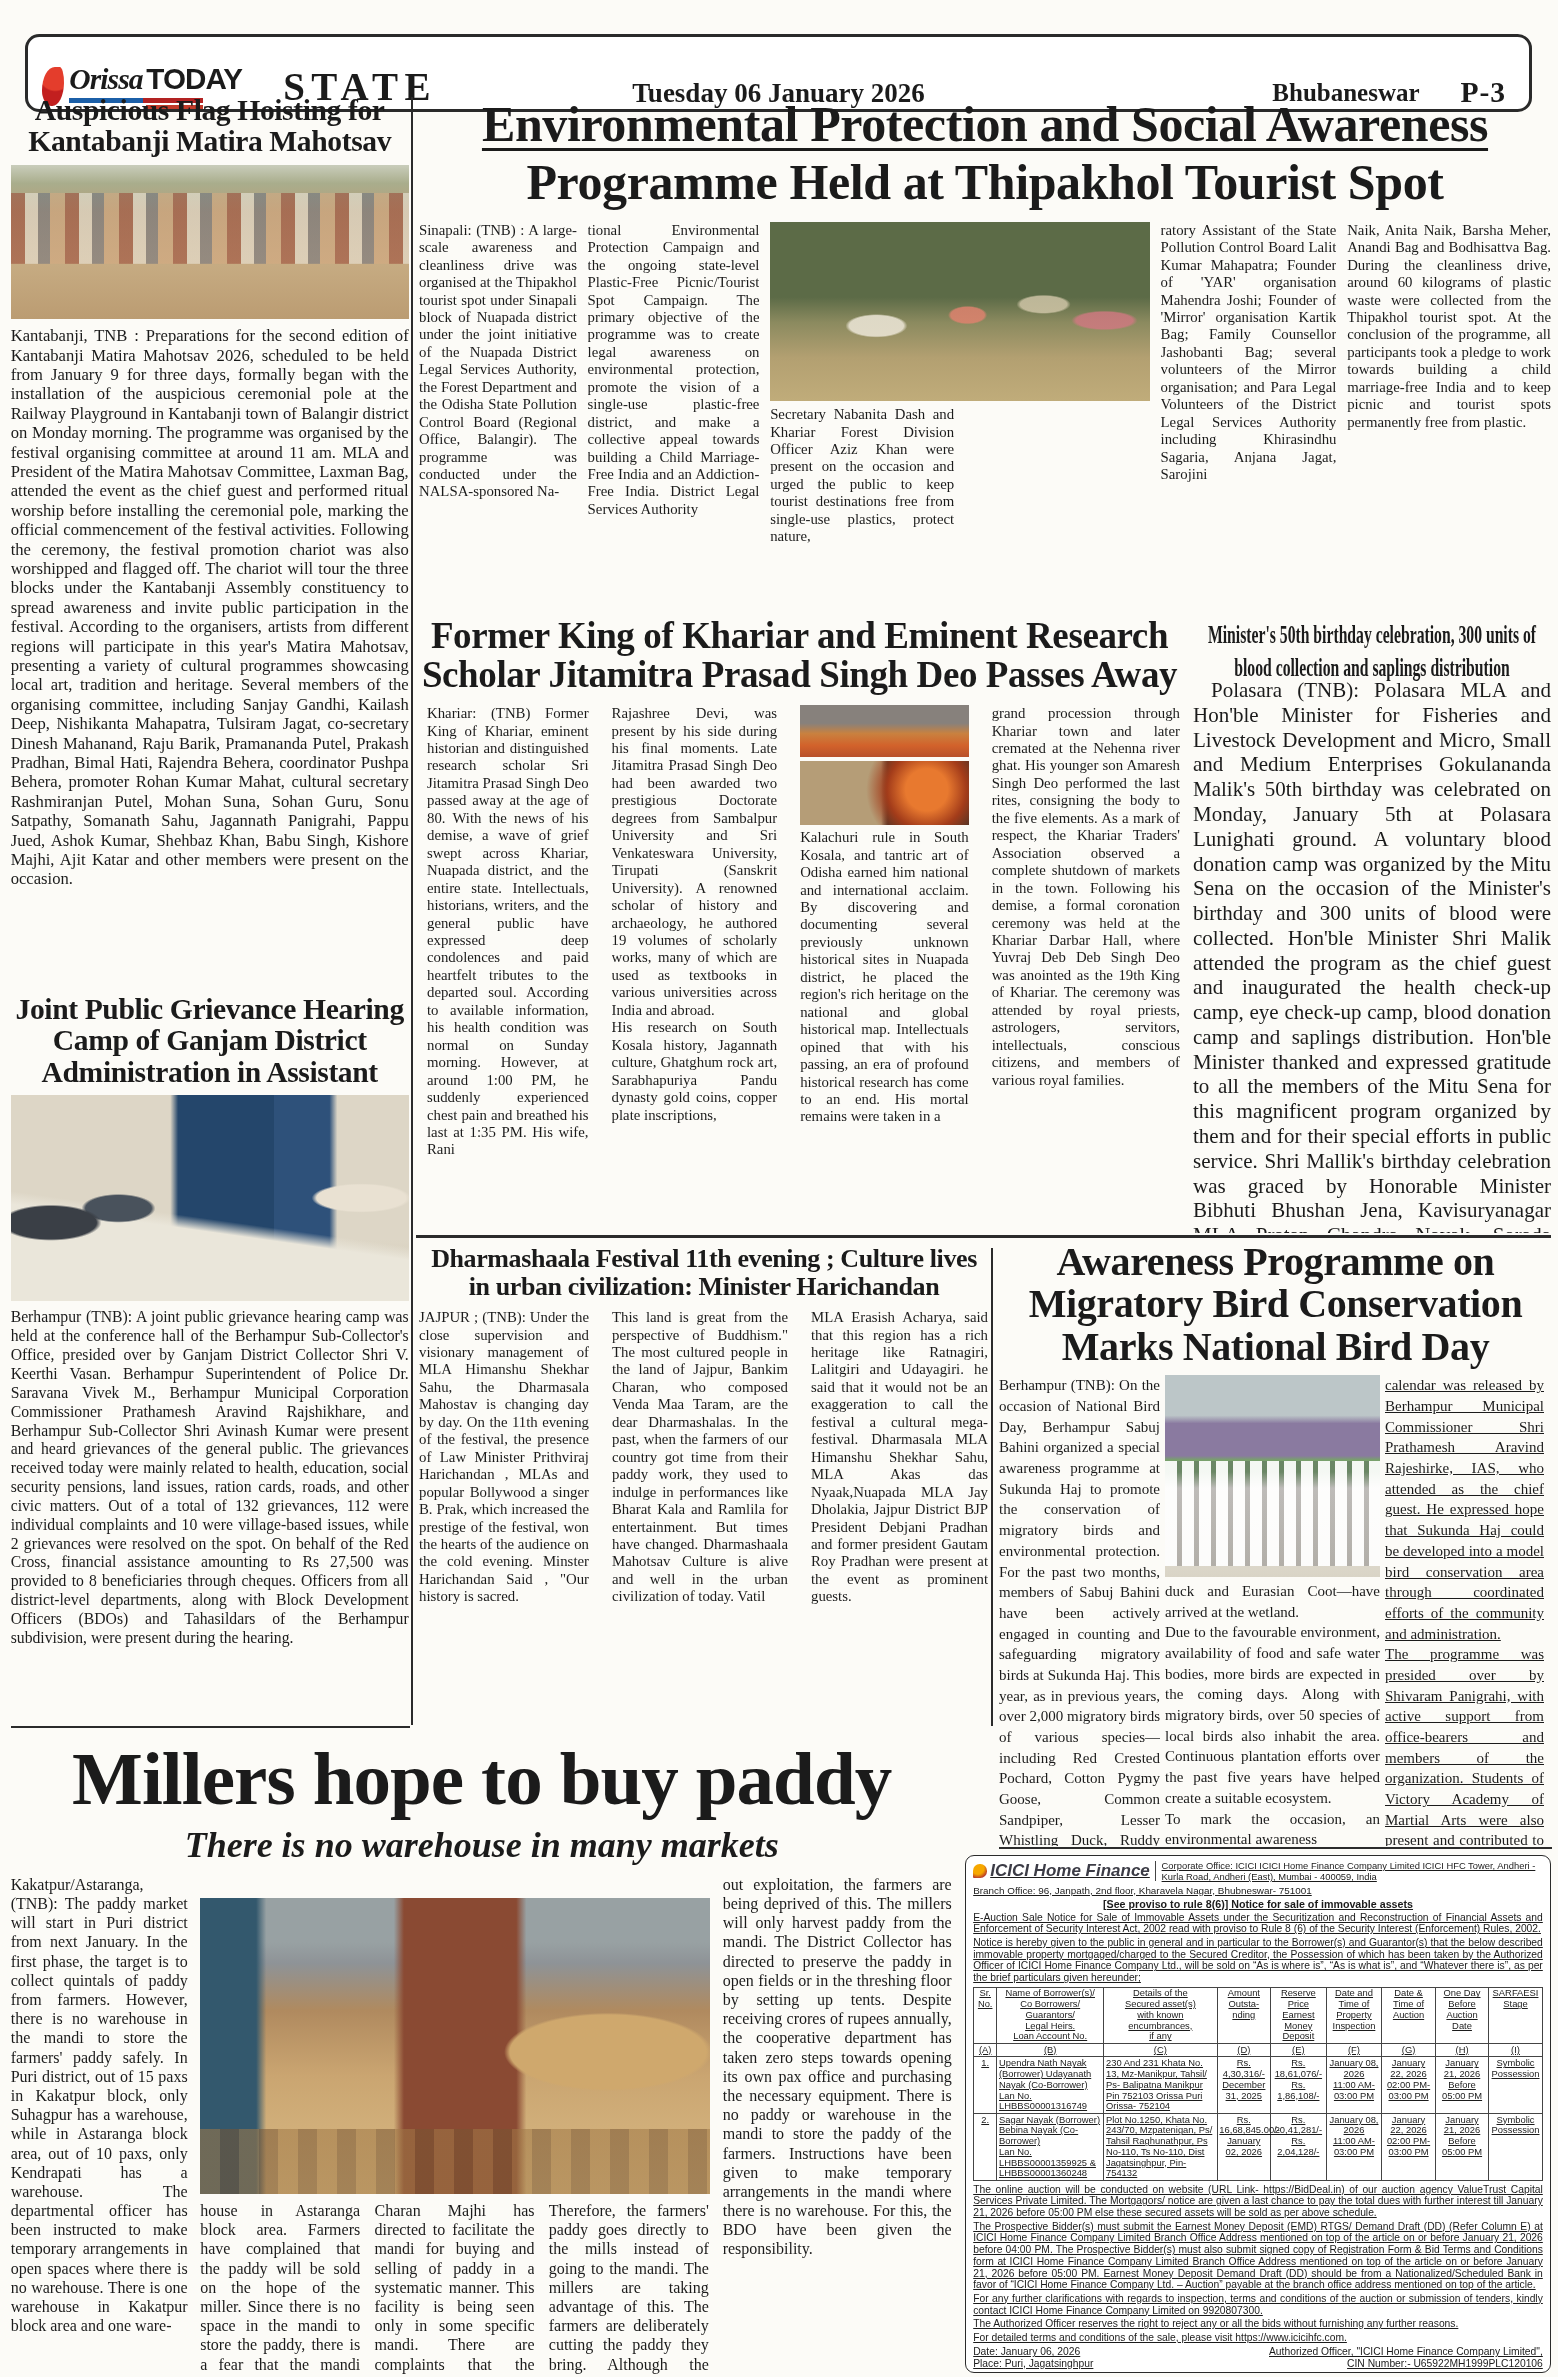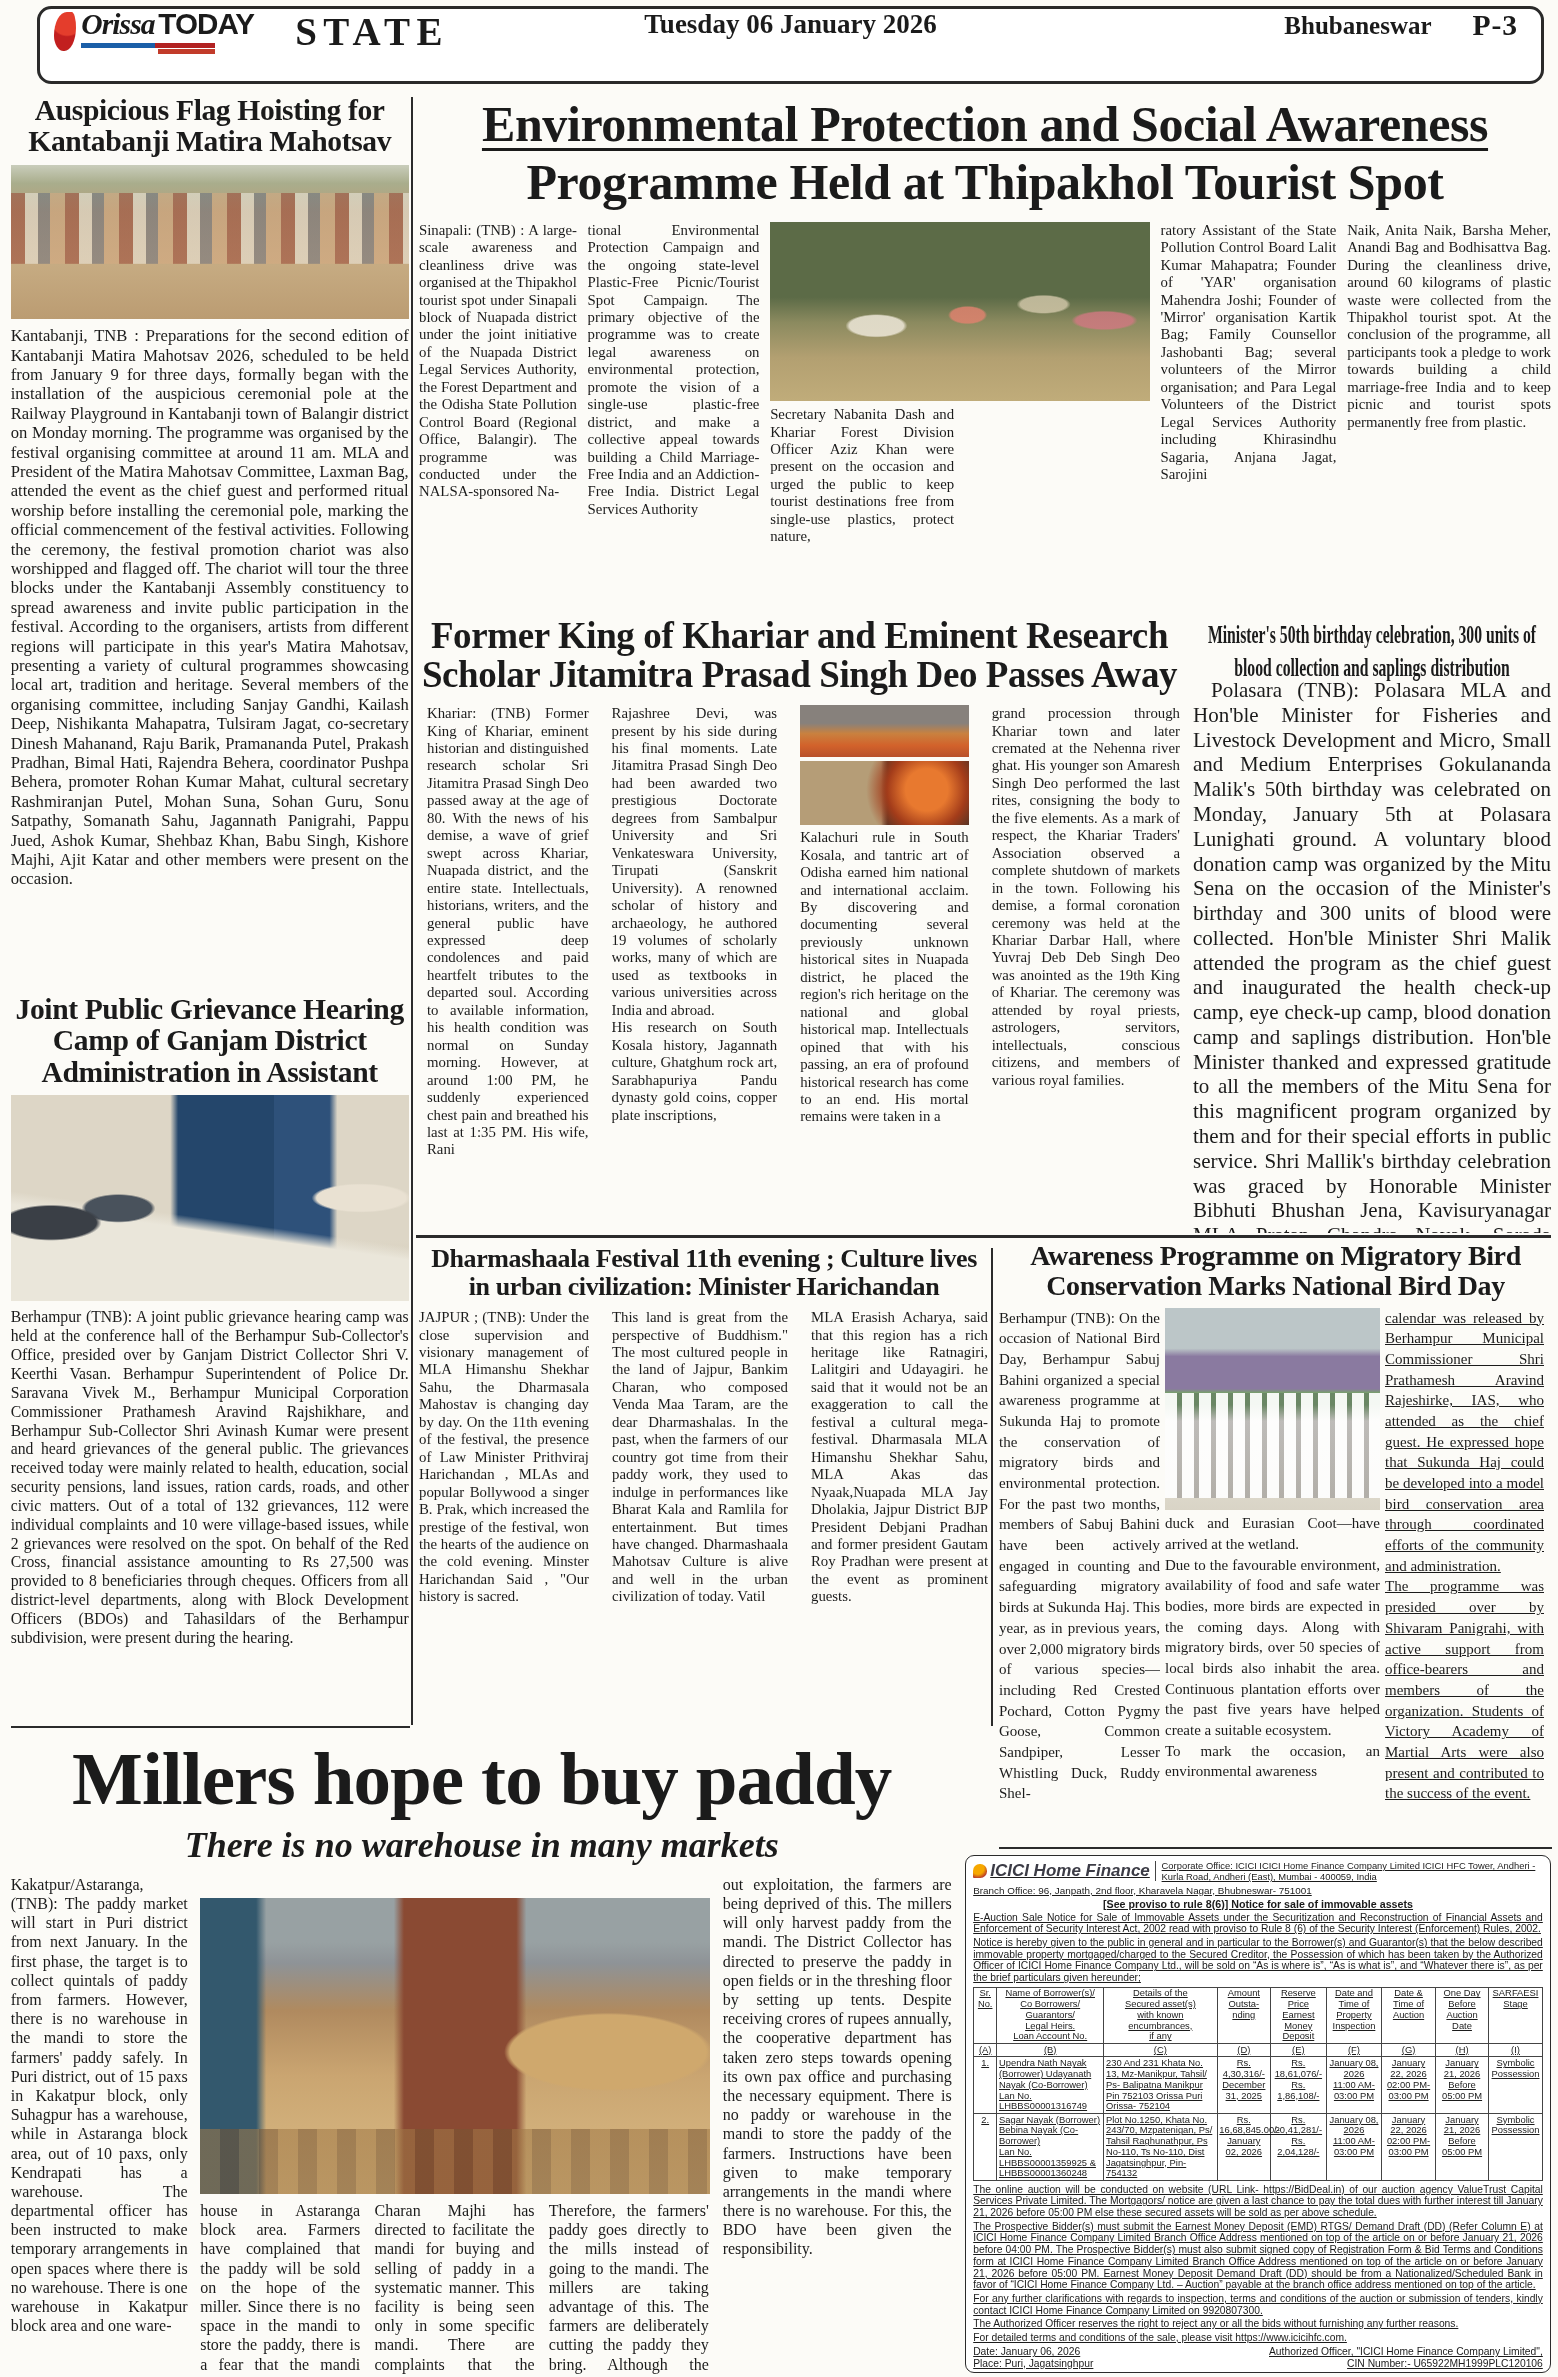--- a/index.html
+++ b/index.html
@@ -2,22 +2,22 @@
 <html style="font-size:14.3px"><head>
 <meta charset="utf-8">
 <style>
   html,body{margin:0;padding:0;background:#e8e8e4;}
   .page{position:relative;width:1558px;height:2377px;background:#fcfbf7;color:#1b1b1b;
         font-family:"Liberation Serif", serif;overflow:hidden;margin:0 auto;
         border-bottom:2.7px solid #2b2b2b;}
   .abs{position:absolute;}
   .rule{background:#2b2b2b;}
   
-  .masthead{position:absolute;left:25px;top:6px;width:1501px;height:72px;
-    border:3.6px solid #2a2a2a;border-radius:14.3px;display:flex;align-items:flex-start;background:#fff;margin-left:12px;}
+  .masthead{position:absolute;left:25px;top:34px;width:1501px;height:72px;
+    border:3.6px solid #2a2a2a;border-radius:14.3px;display:flex;align-items:flex-end;background:#fff;}
   .logo{display:flex;align-items:center;margin-left:14.3px;}
   .flame{width:21.5px;height:39px;background:
      radial-gradient(circle at 60% 20%, #e43d2c 0 45%, transparent 50%),
      radial-gradient(circle at 40% 60%, #c21f1f 0 55%, transparent 60%),
      linear-gradient(160deg,#e8452e 20%,#9e1510 90%);
      border-radius:60% 20% 55% 45%/60% 40% 60% 40%;margin-right:5.4px;}
   .logo-text{line-height:1;}
   .orissa{font-style:italic;font-weight:bold;font-size:29.6px;letter-spacing:-0.9px;}
   .today{font-family:"Liberation Sans",sans-serif;font-weight:bold;font-size:29.6px;letter-spacing:-0.9px;}
   .logo-bar{width:134px;height:4.5px;margin-top:3.6px;background:linear-gradient(90deg,#1b5fa8 0 55%,#b22222 55% 100%);}
@@ -87,21 +87,21 @@
   #hrule1{left:416px;top:1235px;width:1135px;height:2.7px;}
   
   #dharma{left:419px;top:1245px;width:570px;height:484px;overflow:hidden;}
   #dharma h2{font-size:26px;}
   #dharma .cols{gap:23px;margin-top:9px;}
   #dharma .bodytext{font-size:14.8px;line-height:1.18;}
   .dh-c1{width:170px;} .dh-c2{width:176px;} .dh-c3{width:177px;}
   #vrule2{left:991px;top:1248px;width:1.8px;height:478px;}
   
   #bird{left:999px;top:1241px;width:553px;height:605px;overflow:hidden;}
-  #bird h2{font-size:28px;}
+  #bird h2{font-size:40px;}
   #bird .cols{gap:5px;margin-top:7.2px;}
   #bird .bodytext{font-size:15px;line-height:1.38;}
   .bd-c1{width:161px;} .bd-mid{width:215px;} .bd-c3{width:159px;text-decoration:underline;}
   .ph-bird{height:202px;margin-bottom:3.6px;background:
      repeating-linear-gradient(90deg, rgba(255,255,255,.92) 0 12.5px, rgba(70,70,82,.28) 12.5px 17px),
      linear-gradient(180deg,#bcc6c8 0 20%, #8a7aa0 24% 40%, #78a06c 42% 48%, #ece9e0 56%, #d9d4c6 100%);
      background-size:100% 52%,100% 100%;background-position:0 88%,0 0;background-repeat:no-repeat;}
   #hruleL{left:10.7px;top:1726px;width:399px;height:1.8px;}
   #hruleB{left:999px;top:1847px;width:553px;height:1.8px;}
   

